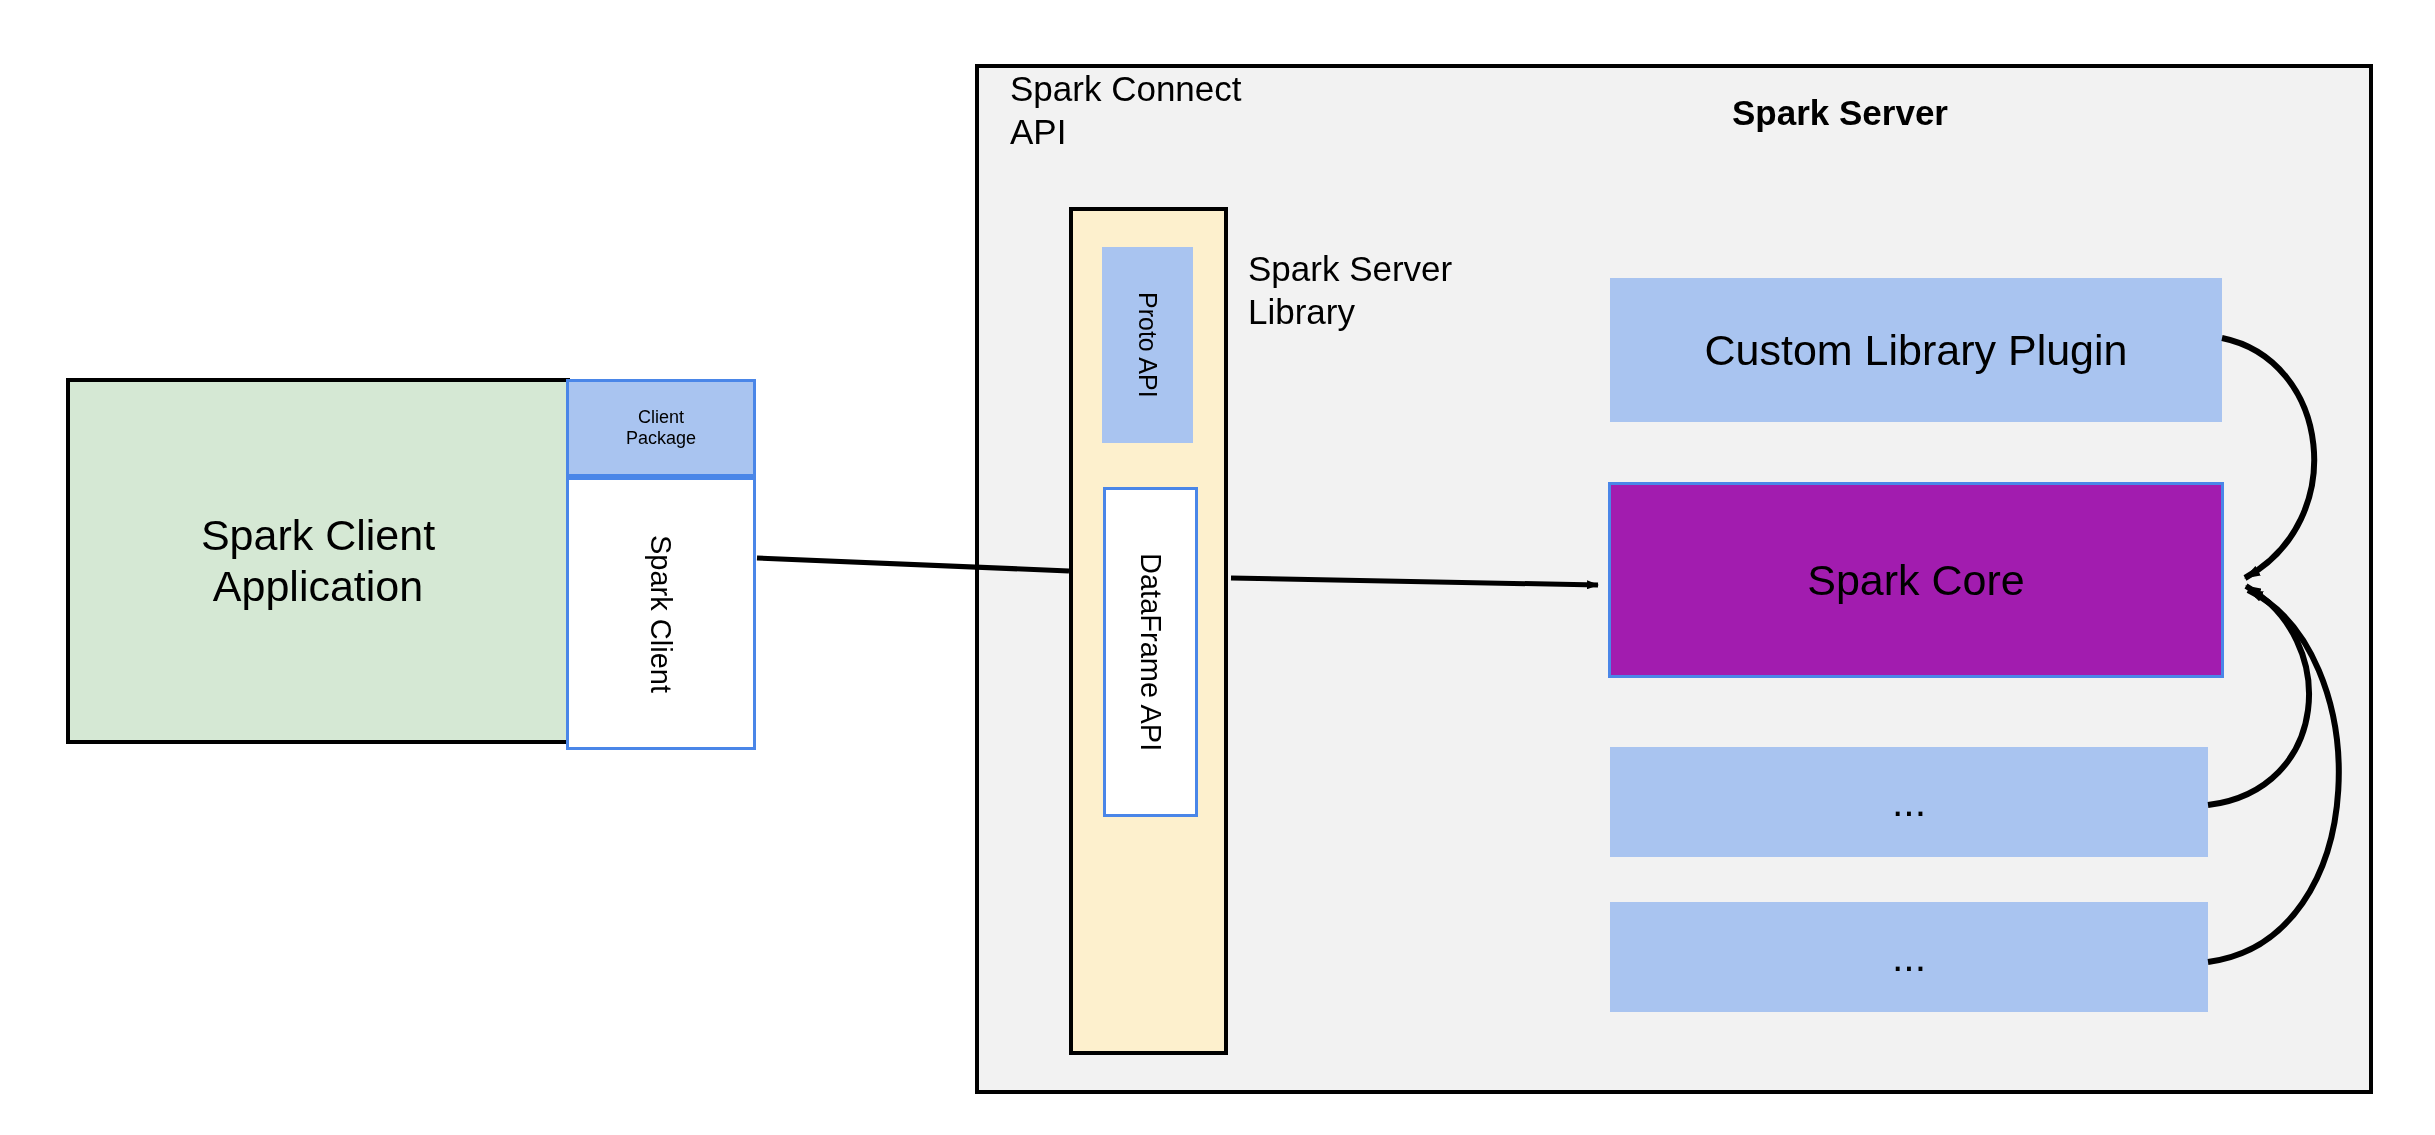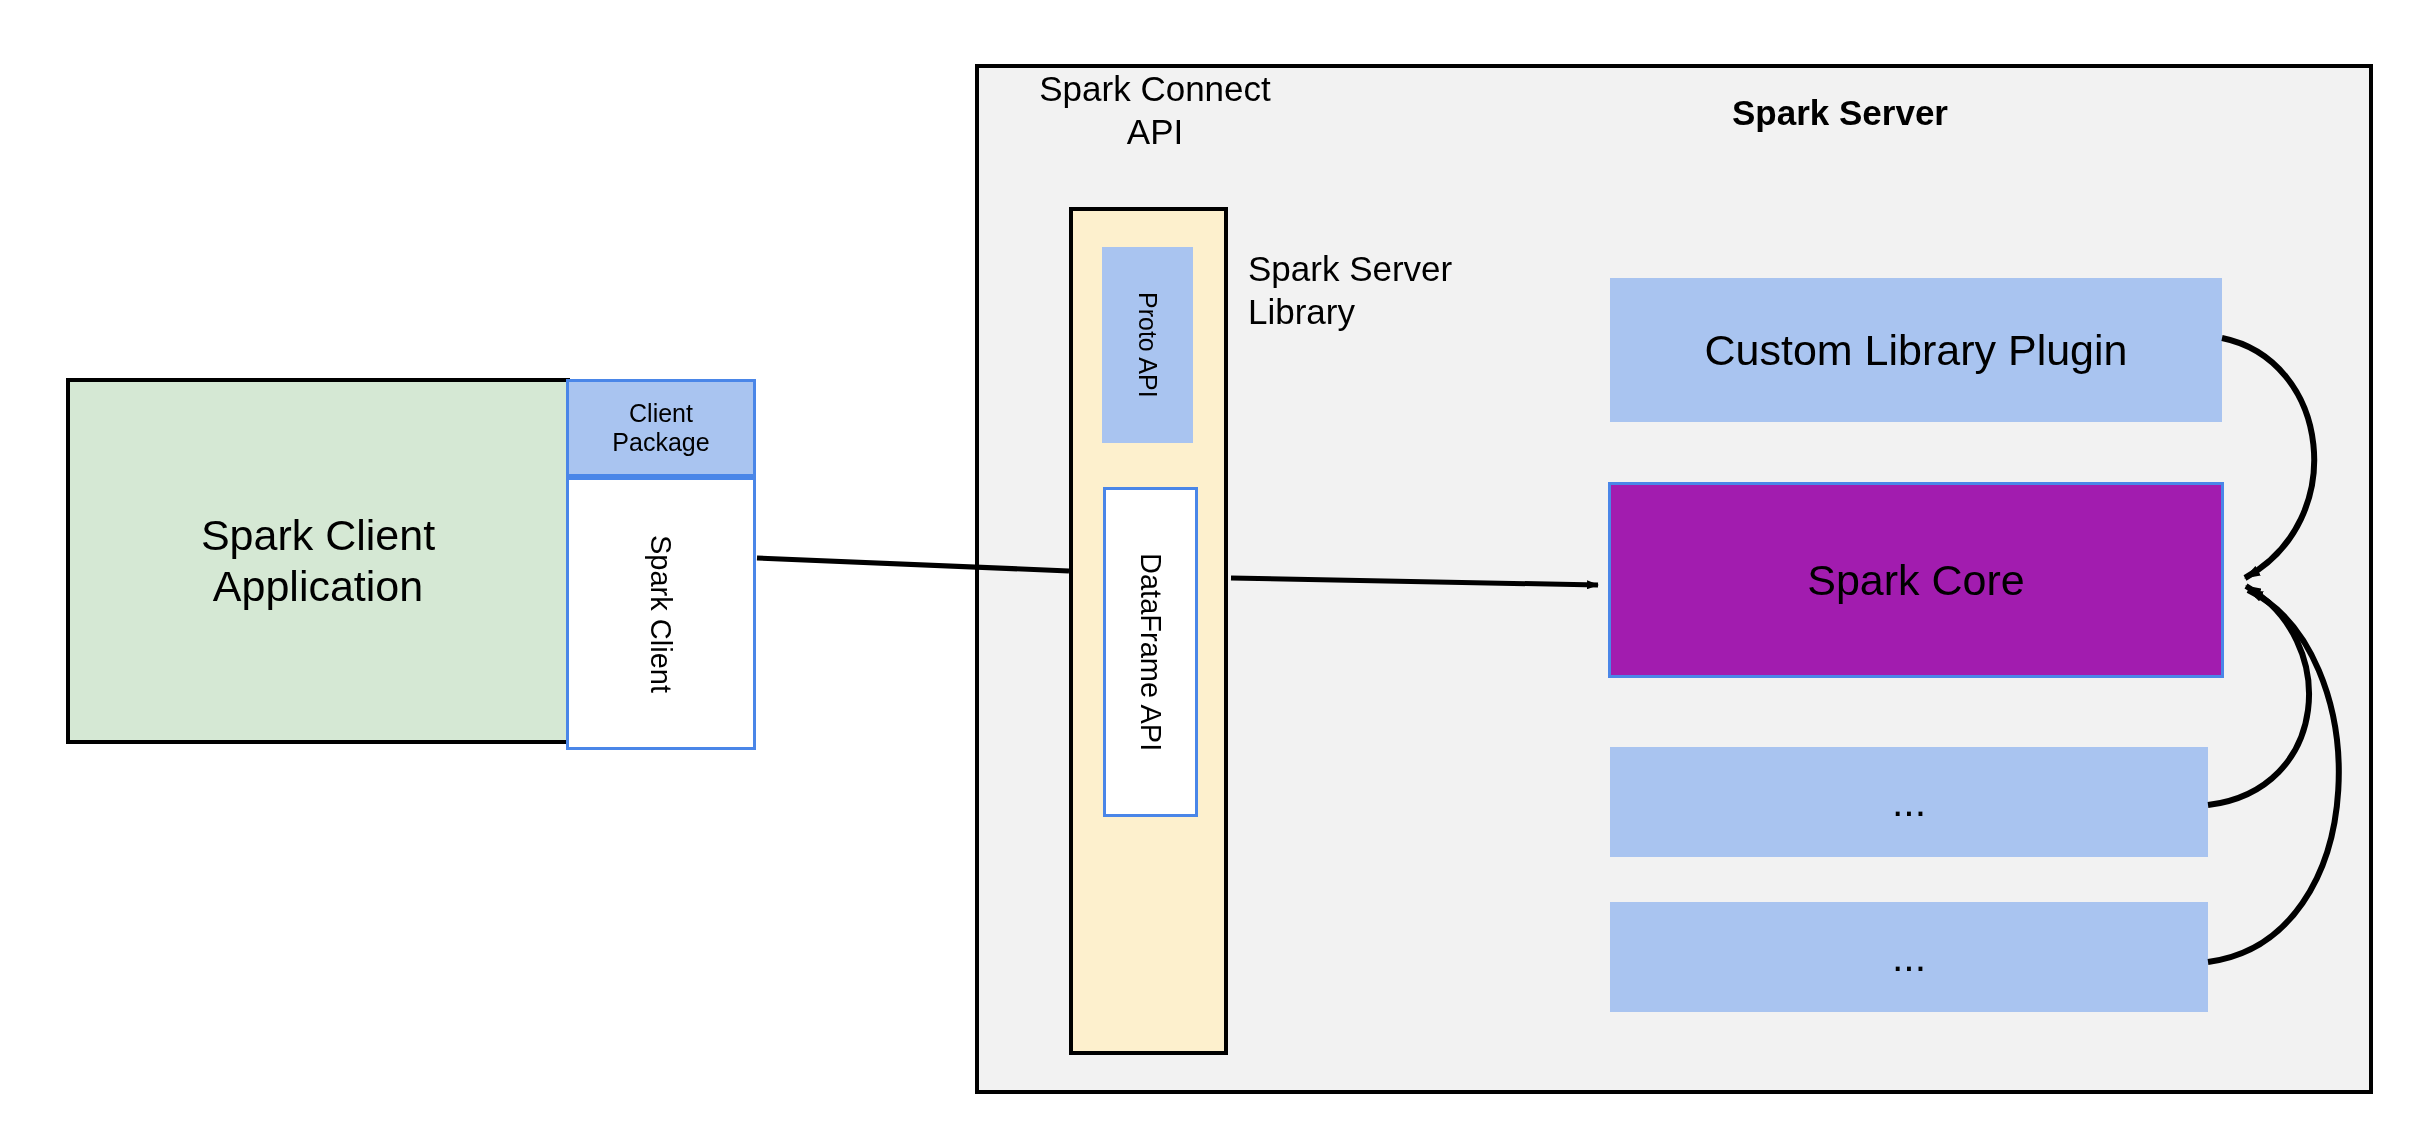--- a/index.html
+++ b/index.html
@@ -42,21 +42,21 @@
     width: 504px; height: 366px;
     background: #d5e8d4;
     border: 4px solid #000000;
     font-size: 43px;
   }
   #client-package {
     left: 566px; top: 379px;
     width: 190px; height: 98px;
     background: #a9c4f0;
     border: 3px solid #4a86e8;
-    font-size: 25px;
+    font-size: 18px;
   }
   #spark-client {
     left: 566px; top: 477px;
     width: 190px; height: 273px;
     background: #ffffff;
     border: 3px solid #4a86e8;
     font-size: 29px;
   }
   .vert-text {
     writing-mode: vertical-rl;
@@ -74,21 +74,20 @@
   #spark-server-title {
     left: 1710px; top: 92px;
     width: 260px;
     text-align: center;
     font-size: 35px;
     font-weight: bold;
   }
   #spark-connect-api-label {
     left: 1010px; top: 68px;
     width: 290px;
-    text-align: center;
     font-size: 35px;
   }
   #spark-server-library-label {
     left: 1248px; top: 248px;
     width: 300px;
     text-align: left;
     font-size: 35px;
   }
 
   

